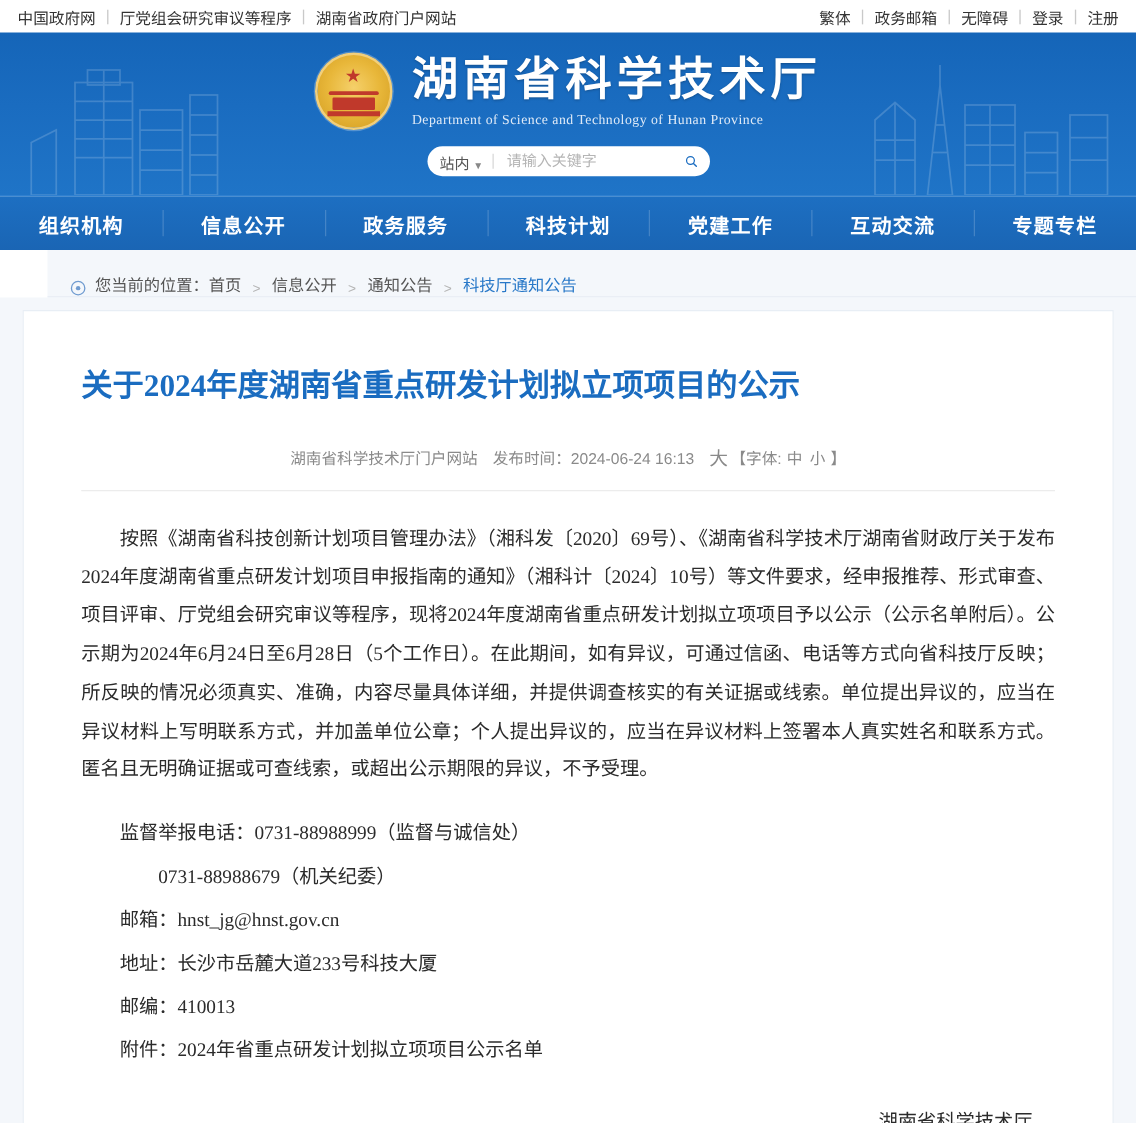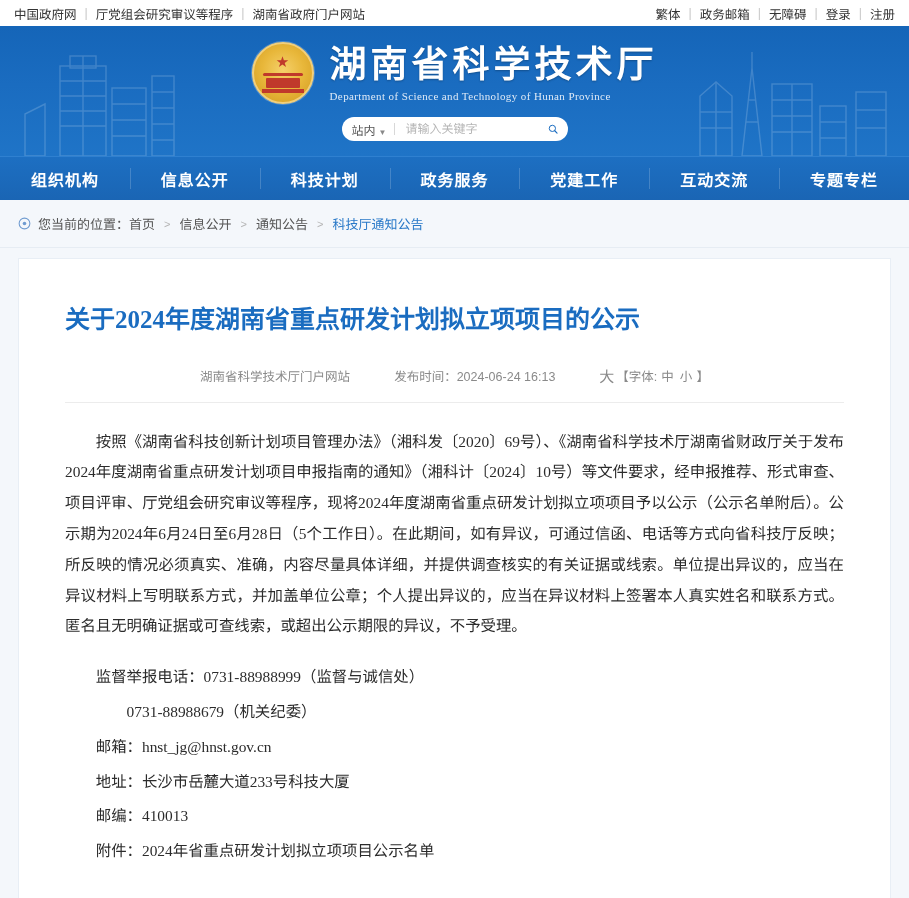--- a/index.html
+++ b/index.html
@@ -130,27 +130,28 @@
     cursor: pointer;
     position: relative;
   }
   .nav-item + .nav-item::before {
     content: ""; position: absolute; left: 0; top: 11px; bottom: 11px;
     width: 1px; background: rgba(255,255,255,.18);
   }
 
   
   .crumb {
-    height: 48px;
+    height: 38px;
     background: #f4f7fb;
-    display: flex; align-items: center;
+    display: flex; align-items: flex-end;
     padding: 0 18px;
     font-size: 13px;
     color: #555;
     border-bottom: 1px solid #e6ecf3;
+    margin-left: 38px;
   }
   .crumb .pin { color: #6f9bd0; margin-right: 7px; font-size: 13px; display:inline-flex; }
   .crumb a { color: #555; text-decoration: none; }
   .crumb a.active { color: #2878c8; }
   .crumb .arrow { margin: 0 9px; color: #b4b4b4; font-size: 11px; }
 
   
   .page-bg { background: #f4f7fb; padding: 10px 18px 24px; }
   .card {
     background: #ffffff;
@@ -161,21 +162,21 @@
   .art-title {
     text-align: left;
     color: #1a6cc0;
     font-size: 25px;
     font-weight: bold;
     line-height: 1.5;
     margin: 8px 0 26px;
     font-family: "Liberation Serif", "DejaVu Serif", serif;
   }
   .art-meta {
-    display: flex; align-items: center; justify-content: center; gap: 44px;
+    display: flex; align-items: center; justify-content: center; gap: 12px;
     font-size: 12.5px; color: #8a8a8a;
     padding-bottom: 16px;
     border-bottom: 1px solid #ececec;
   }
   .art-meta .fontsize { display: flex; align-items: center; gap: 2px; }
   .art-meta .fontsize .big { font-size: 15px; color: #8a8a8a; }
   .art-meta .fontsize .opt { cursor: pointer; padding: 0 2px; }
 
   .art-body {
     margin-top: 24px;
@@ -290,22 +291,22 @@
           <line x1="10.8" y1="10.8" x2="14.5" y2="14.5" stroke="#1a6cc0" stroke-width="1.8" stroke-linecap="round"></line>
         </svg>
       </button>
     </div>
   </div>
 </div>
 
 <div class="nav">
   <div class="nav-item">组织机构</div>
   <div class="nav-item">信息公开</div>
+  <div class="nav-item">政务服务</div>
   <div class="nav-item">科技计划</div>
-  <div class="nav-item">政务服务</div>
   <div class="nav-item">党建工作</div>
   <div class="nav-item">互动交流</div>
   <div class="nav-item">专题专栏</div>
 </div>
 
 <div class="crumb">
   <span class="pin">
     <svg width="13" height="13" viewBox="0 0 16 16">
       <circle cx="8" cy="8" r="6.6" fill="none" stroke="#6f9bd0" stroke-width="1.3"></circle>
       <circle cx="8" cy="8" r="2.2" fill="#6f9bd0"></circle>

